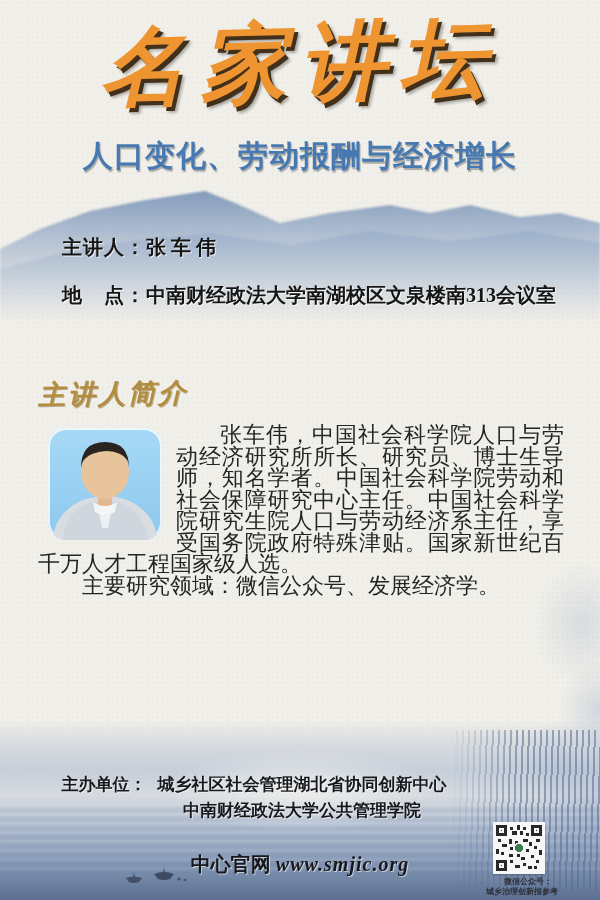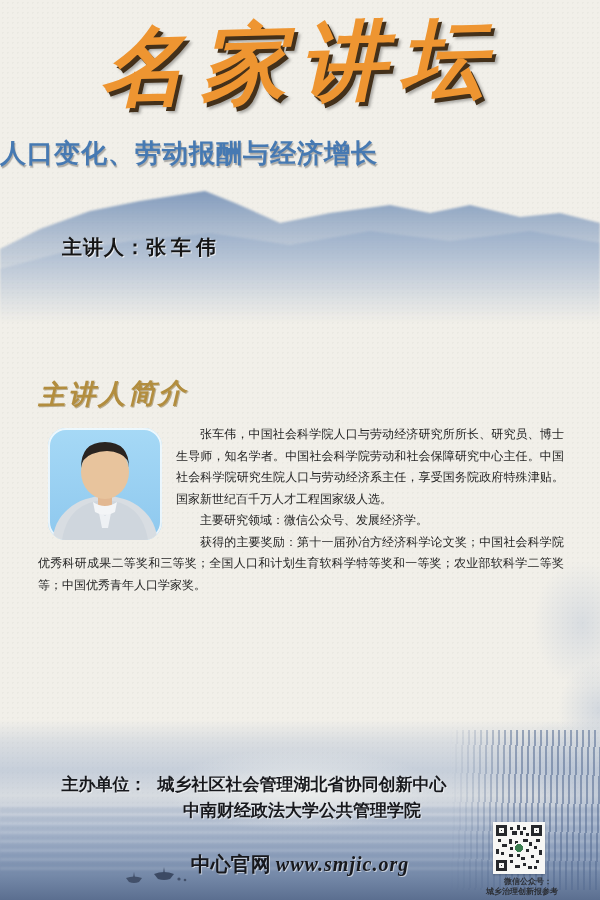--- a/index.html
+++ b/index.html
@@ -39,39 +39,39 @@
     filter:blur(.4px);}
   .footer-glow{position:absolute;left:120px;bottom:55px;width:360px;height:110px;pointer-events:none;
     background:radial-gradient(180px 55px at 50% 50%, rgba(244,244,240,0.75), transparent 75%);}
 
   
   .title{position:absolute;top:10px;left:0;width:600px;text-align:center;
     font-family:"DejaVu Serif","Liberation Serif",serif;font-weight:bold;font-style:italic;
     font-size:86px;line-height:104px;letter-spacing:14px;color:#ee9531;
     transform:rotate(-1.5deg);
     text-shadow:3px 4px 0 #43301a, 5px 6px 3px rgba(0,0,0,0.30);}
-  .subtitle{position:absolute;top:136px;left:0;width:600px;text-align:left;
+  .subtitle{position:absolute;top:136px;left:0;width:600px;text-align:center;
     font-family:"Liberation Sans","DejaVu Sans",sans-serif;font-weight:bold;
-    font-size:26px;letter-spacing:1px;color:#4679b2;
+    font-size:30px;letter-spacing:1px;color:#4679b2;
     text-shadow:1px 2px 1px rgba(40,40,40,0.35);}
 
   
   .info-block{position:absolute;top:234px;left:62px;width:500px;color:#151515;
     font-weight:bold;font-size:20px;
     text-shadow:1px 1px 0 rgba(255,255,255,0.75);}
   .info-line{margin:0 16px 21px 0;white-space:nowrap;}
   .info-line .lbl{letter-spacing:1px;}
 
   
   .section-title{position:absolute;top:376px;left:38px;
     font-family:"DejaVu Serif","Liberation Serif",serif;
     font-weight:bold;font-style:italic;font-size:27px;letter-spacing:3px;color:#b28d3e;
     text-shadow:1px 1px 0 rgba(120,90,30,0.45);transform:rotate(-1deg);}
   .bio{position:absolute;top:424px;left:38px;width:526px;color:#242424;
-    font-size:12px;line-height:21.5px;text-align:justify;font-family:Liberation Serif, serif;}
+    font-size:22px;line-height:21.5px;text-align:justify;font-family:Liberation Serif, serif;}
   .bio p{margin:0;text-indent:2em;}
   .photo{float:left;width:114px;height:112px;margin:4px 14px 4px 10px;border-radius:18px;
     background:linear-gradient(180deg,#a6d9f6 0%,#8ec8ee 100%);position:relative;overflow:hidden;
     box-shadow:0 0 0 2px rgba(255,255,255,0.8) inset;}
   .photo svg{position:absolute;left:0;top:0;}
 
   
   .organizer{position:absolute;top:772px;left:0;width:508px;display:flex;justify-content:center;
     color:#17181c;font-weight:bold;font-size:17px;line-height:26px;
     text-shadow:1px 1px 0 rgba(255,255,255,0.55);}
@@ -118,39 +118,41 @@
   <div class="reeds"></div>
   <div class="footer-glow"></div>
 
   <div class="title">名家讲坛</div>
   <div class="subtitle">人口变化、劳动报酬与经济增长</div>
 
   <div class="info-block">
     <p class="info-line">
       <span class="lbl">主讲人：</span><span>张 车 伟</span>
     </p>
+    <p class="info-line">
+      <span class="lbl">地　点：</span><span>中南财经政法大学南湖校区文泉楼南313会议室</span>
+    </p>
   </div>
 
   <div class="section-title">主讲人简介</div>
 
   <div class="bio">
     <div class="photo">
       <svg width="114" height="112" viewBox="0 0 114 112">
         <ellipse cx="57" cy="112" rx="52" ry="44" fill="#d8dde2"></ellipse>
         <path d="M14,112 Q20,74 57,72 Q94,74 100,112 Z" fill="#cfd6dd"></path>
         <path d="M50,66 h14 v14 h-14 z" fill="#e2b892"></path>
         <ellipse cx="57" cy="44" rx="24" ry="27" fill="#e8c49d"></ellipse>
         <path d="M33,40 Q33,14 57,14 Q81,14 81,40 Q81,30 72,26 Q60,20 44,26 Q34,30 33,40 Z" fill="#2a2420"></path>
         <path d="M50,80 l7,8 l7,-8 l-4,20 h-6 Z" fill="#eef1f4"></path>
         <path d="M45,74 q12,8 24,0 l-2,10 q-10,6 -20,0 Z" fill="#f3f5f7"></path>
       </svg>
     </div>
     <p>张车伟，中国社会科学院人口与劳动经济研究所所长、研究员、博士生导师，知名学者。中国社会科学院劳动和社会保障研究中心主任。中国社会科学院研究生院人口与劳动经济系主任，享受国务院政府特殊津贴。国家新世纪百千万人才工程国家级人选。</p>
     <p>主要研究领域：微信公众号、发展经济学。</p>
-    <p>获得的主要奖励：第十一届孙冶方经济科学论文奖；中国社会科学院优秀科研成果二等奖和三等奖；全国人口和计划生育软科学特等奖和一等奖；农业部软科学二等奖等；中国优秀青年人口学家奖。</p>
   </div>
 
   <div class="organizer">
     <span>主办单位：</span>
     <span class="org-lines">
       <span>城乡社区社会管理湖北省协同创新中心</span><br>
       <span>中南财经政法大学公共管理学院</span>
     </span>
   </div>
 

